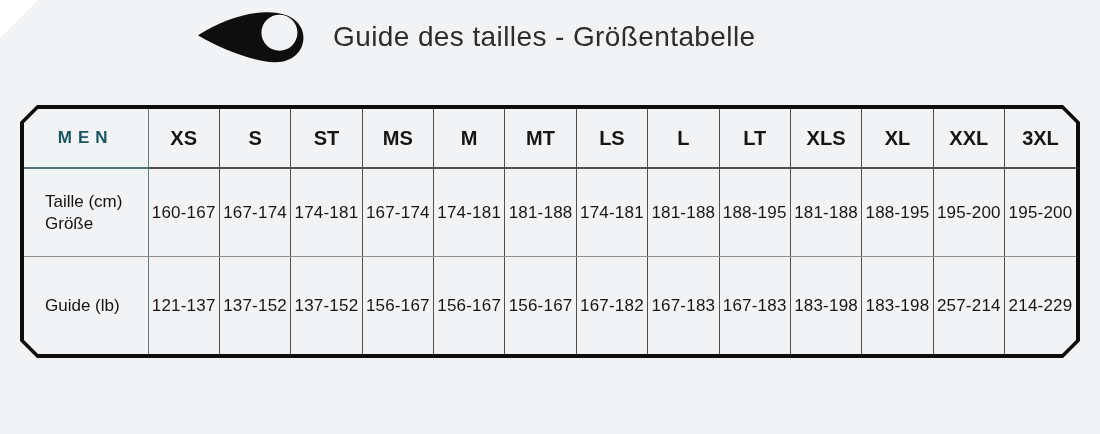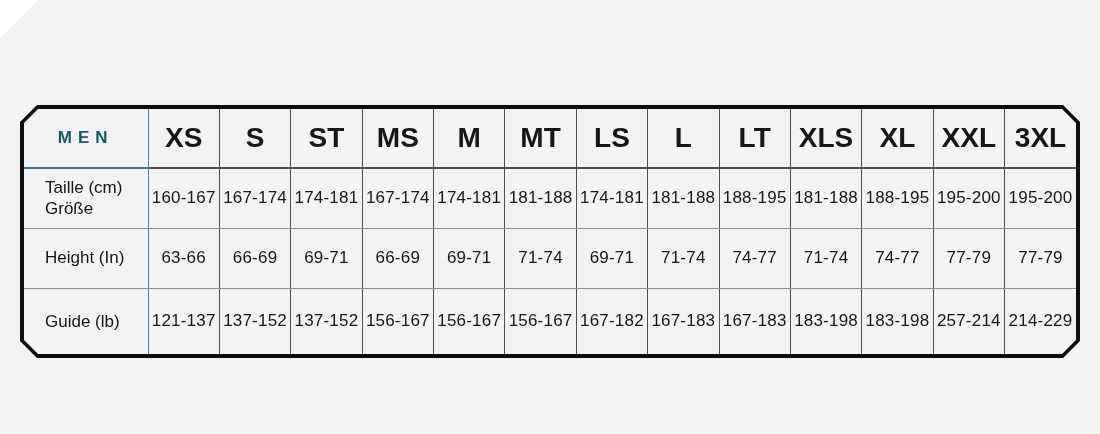--- a/index.html
+++ b/index.html
@@ -49,21 +49,21 @@
   th, td {
     text-align: center; vertical-align: middle;
     color: #161616;
   }
   th, td { border-right: 1.5px solid #4e4e4e; }
   th:last-child, td:last-child { border-right: none; margin-top: 20px; }
   th.corner, td.row-label { border-right-color: #5f7b83; }
 
   thead tr { height: 59px; }
   thead th {
-    font-size: 28px; font-weight: 700;
+    font-size: 20px; font-weight: 700;
     border-bottom: 2px solid #4f4f4f;
   }
   th.corner {
     color: #1a5560; font-size: 17px; letter-spacing: 6px;
     border-bottom-color: #4f747e;
   }
   tbody tr { height: 50px; }
   tbody tr:last-child { height: 55px; }
   tbody td { border-bottom: 1.5px solid #8c8c8c; }
   tbody tr.thick-sep td { border-bottom: 3.5px solid #2e2e2e; }
@@ -73,20 +73,27 @@
     text-align: left; padding-left: 21px;
     font-size: 17px; line-height: 1.25; color: #141414;
   }
   td.data-cell { font-size: 17px; letter-spacing: 0.2px; }
 </style>
 </head>
 <body>
 
 <div class="page">
 
+  <div class="header-bar">
+    <svg class="logo" viewBox="0 0 130 70" aria-hidden="true">
+      <path d="M2 33 C 30 15, 58 6.5, 82 6 C 110 5.5, 125 19, 125 36 C 125 53, 110 65.5, 91 64.5 C 64 63, 27 48, 2 33 Z" fill="#0e0e0e"></path>
+      <circle cx="97" cy="30" r="21" fill="#f2f3f5"></circle>
+    </svg>
+    <div class="page-title">Guide des tailles - Größentabelle</div>
+  </div>
 
   <div class="frame">
     <div class="frame-inner">
       <table class="size-table">
         <colgroup>
           <col class="label-col">
           <col>
             <col>
             <col>
             <col>
@@ -133,39 +140,20 @@
             <td class="data-cell">174-181</td>
             <td class="data-cell">181-188</td>
             <td class="data-cell">188-195</td>
             <td class="data-cell">181-188</td>
             <td class="data-cell">188-195</td>
             <td class="data-cell">195-200</td>
             <td class="data-cell">195-200</td>
           </tr>
           <tr>
             <td class="row-label">
-              <div>Height (In)</div>
-              <div></div>
-            </td>
-            <td class="data-cell">63-66</td>
-            <td class="data-cell">66-69</td>
-            <td class="data-cell">69-71</td>
-            <td class="data-cell">66-69</td>
-            <td class="data-cell">69-71</td>
-            <td class="data-cell">71-74</td>
-            <td class="data-cell">69-71</td>
-            <td class="data-cell">71-74</td>
-            <td class="data-cell">74-77</td>
-            <td class="data-cell">71-74</td>
-            <td class="data-cell">74-77</td>
-            <td class="data-cell">77-79</td>
-            <td class="data-cell">77-79</td>
-          </tr>
-          <tr>
-            <td class="row-label">
               <div>Guide (lb)</div>
               <div></div>
             </td>
             <td class="data-cell">121-137</td>
             <td class="data-cell">137-152</td>
             <td class="data-cell">137-152</td>
             <td class="data-cell">156-167</td>
             <td class="data-cell">156-167</td>
             <td class="data-cell">156-167</td>
             <td class="data-cell">167-182</td>

